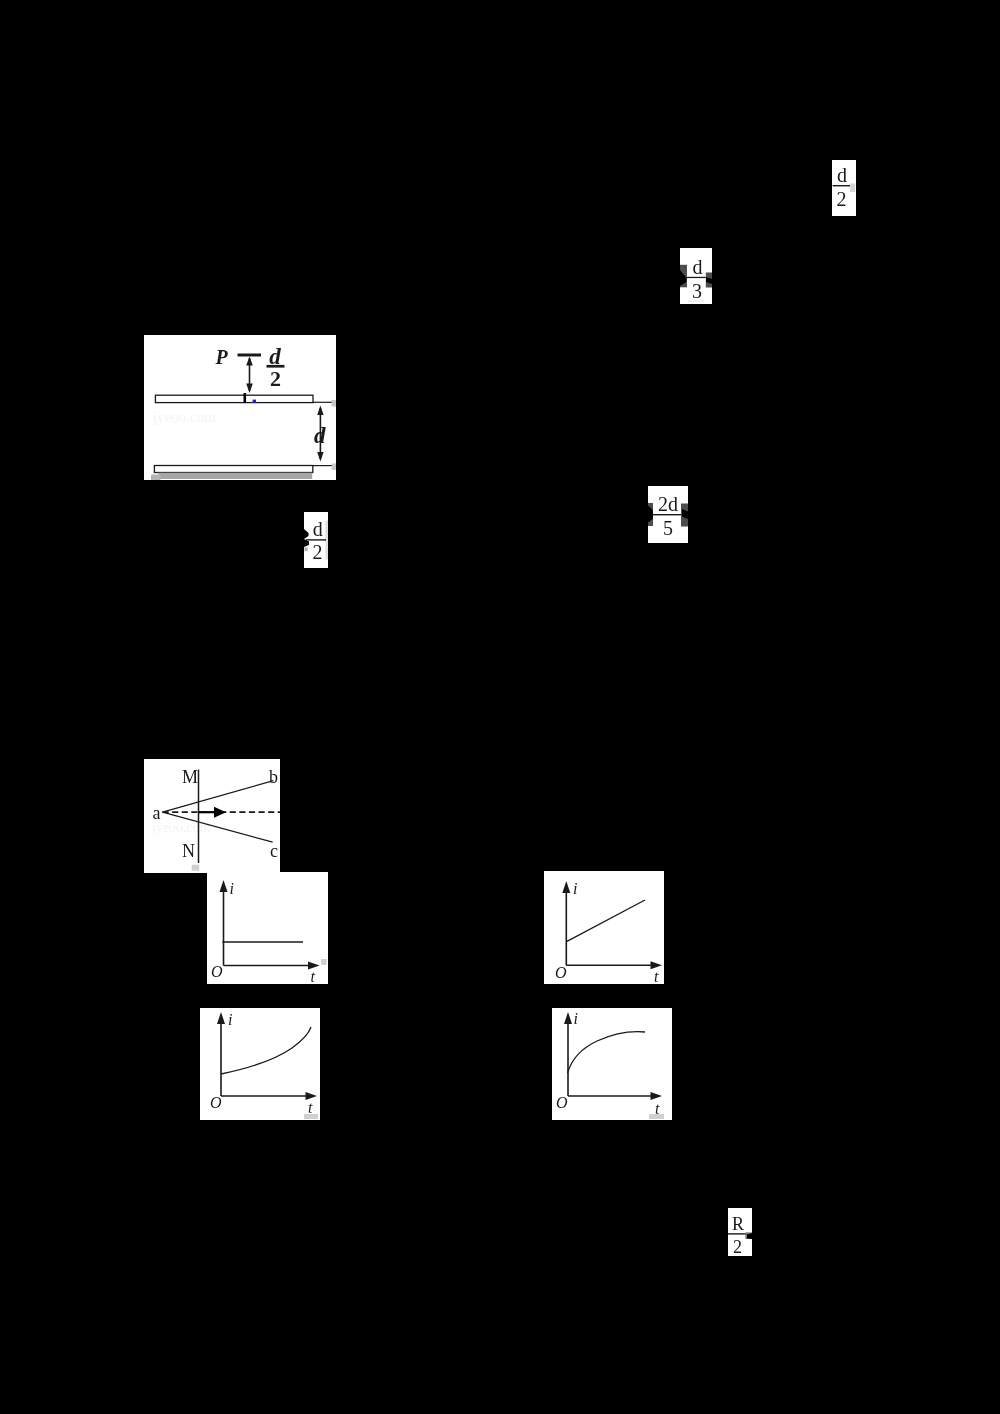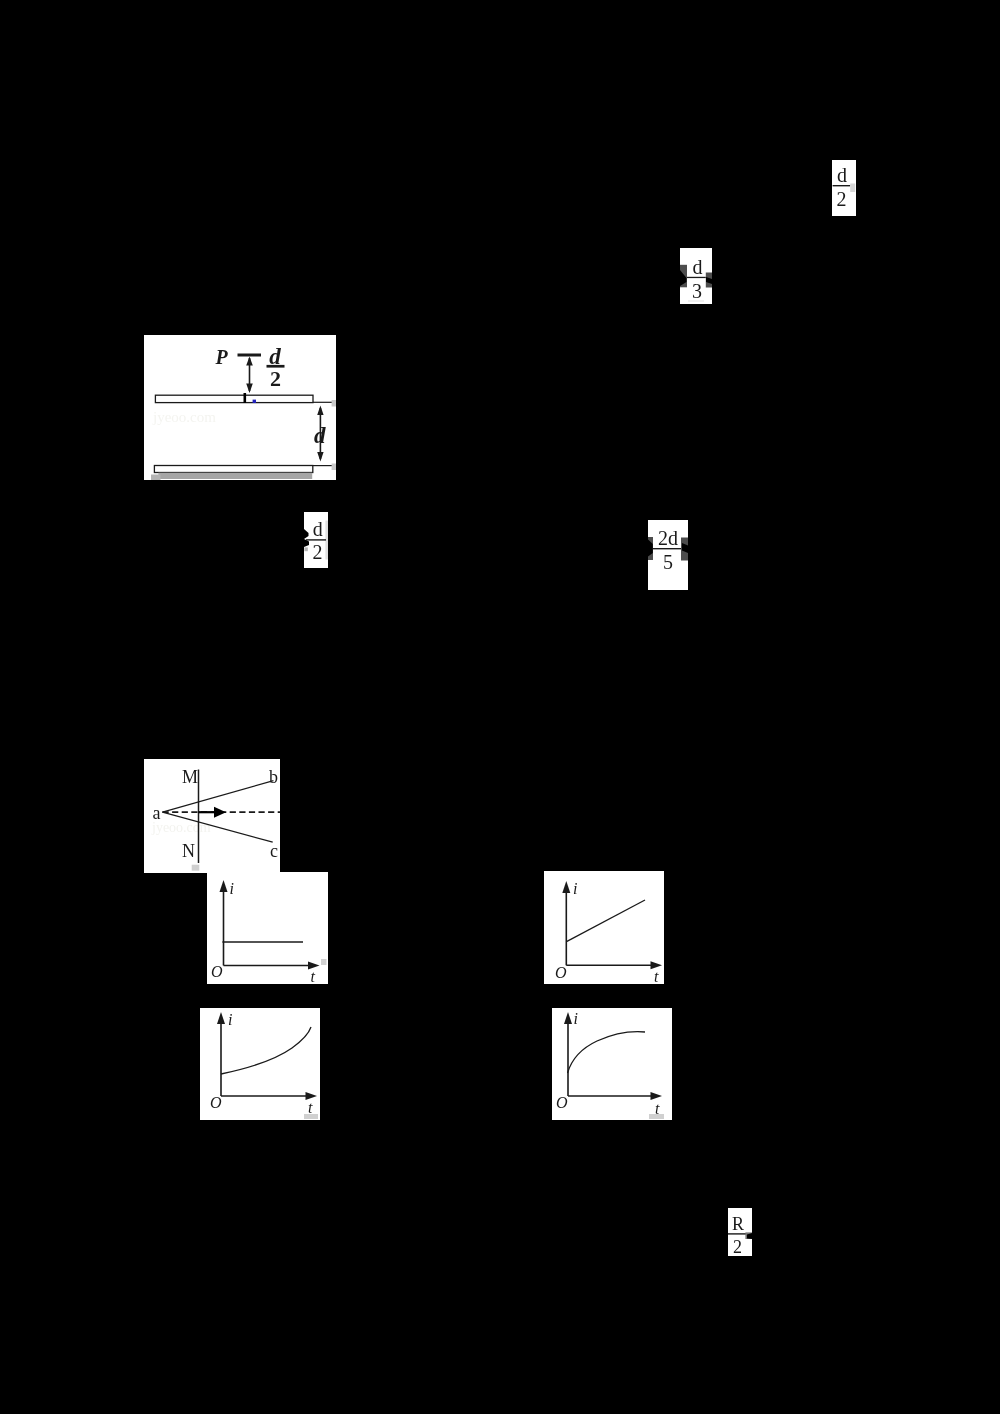--- a/index.html
+++ b/index.html
@@ -82,21 +82,21 @@
   <rect x="21.4" y="8.5" width="2.6" height="39" fill="#e0e0e0"></rect>
   <text x="13.8" y="23.5" font-size="20" text-anchor="middle" fill="#1a1a1a">d</text>
   <rect x="2" y="27.2" width="20" height="1.4" fill="#1a1a1a"></rect>
   <text x="13.6" y="47" font-size="20" text-anchor="middle" fill="#1a1a1a">2</text>
   <polygon points="0,17 4.5,21 4.5,24 0,27" fill="#000"></polygon>
   <polygon points="0,27 5,29.5 5,33 0,35" fill="#000"></polygon>
   <rect x="0.4" y="35.4" width="3.4" height="3.8" fill="#b5b5b5"></rect>
 </svg>
 </div>
 
-<div class="box" style="left:648px;top:520px;width:40px;height:70px;">
+<div class="box" style="left:648px;top:486px;width:40px;height:57px;">
 <svg width="40" height="57" viewBox="0 0 40 57">
   <text x="20" y="25" font-size="20" text-anchor="middle" fill="#1a1a1a">2d</text>
   <rect x="5" y="28" width="28" height="1.4" fill="#1a1a1a"></rect>
   <text x="20" y="49" font-size="20" text-anchor="middle" fill="#1a1a1a">5</text>
   <rect x="0" y="17" width="5" height="23" fill="#4d4d4d"></rect>
   <polygon points="0,19.5 4.8,24 4.8,33 0,36.5" fill="#000"></polygon>
   <rect x="33" y="17.5" width="7" height="23" fill="#4d4d4d"></rect>
   <polygon points="34,23 40,25.5 40,33 34,30.5" fill="#000"></polygon>
 </svg>
 </div>

